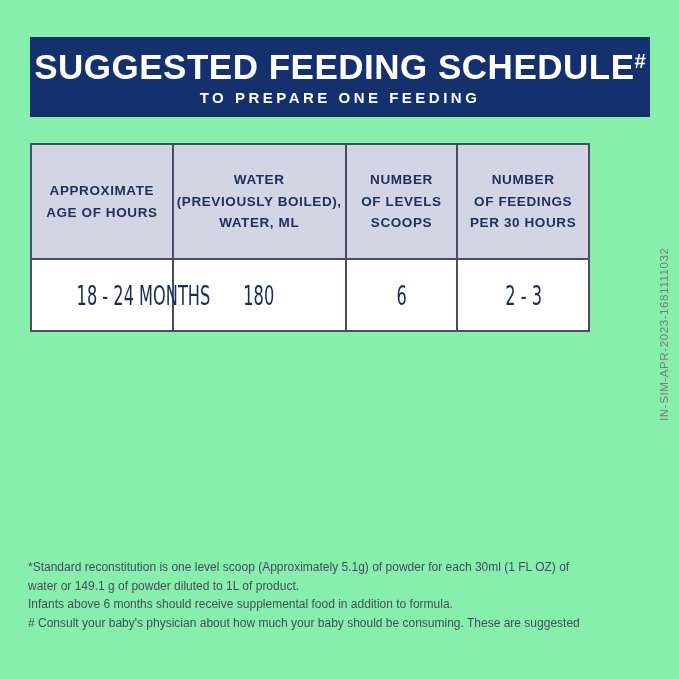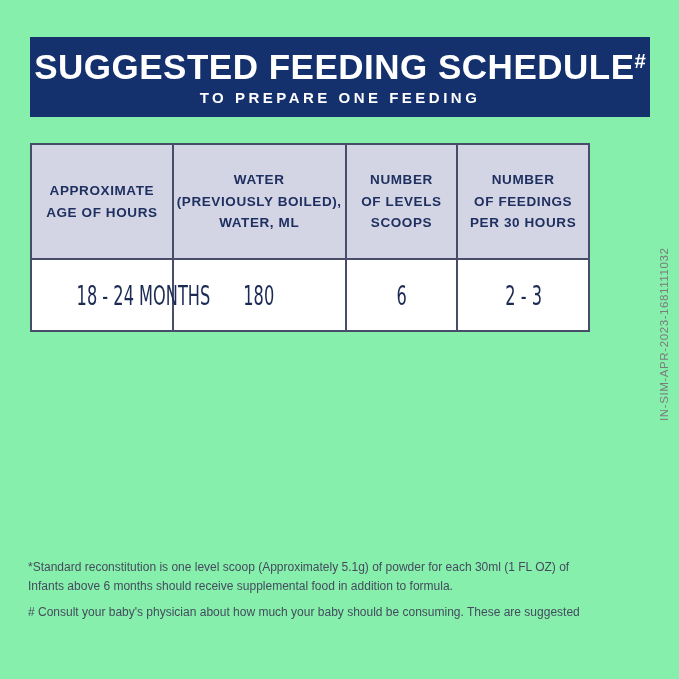--- a/index.html
+++ b/index.html
@@ -114,21 +114,20 @@
   .footnotes {
     position: absolute;
     left: 28px;
     top: 558px;
     width: 630px;
     color: #454b5e;
     font-size: 12px;
     line-height: 18.5px;
   }
   .footnote-block + .footnote-block {
-    margin-top: 8px;
   }
   .footnote-line {
     white-space: nowrap;
   }
 </style>
 </head>
 <body>
 
 <div class="page">
 
@@ -185,20 +184,21 @@
         </td>
       </tr>
     </tbody>
   </table>
 
   <div class="side-code">IN-SIM-APR-2023-1681111032</div>
 
   <div class="footnotes">
     <div class="footnote-block">
       <div class="footnote-line">*Standard reconstitution is one level scoop (Approximately 5.1g) of powder for each 30ml (1 FL OZ) of</div>
+      <div class="footnote-line">water or 149.1 g of powder diluted to 1L of product.</div>
       <div class="footnote-line">Infants above 6 months should receive supplemental food in addition to formula.</div>
     </div>
     <div class="footnote-block">
       <div class="footnote-line"># Consult your baby's physician about how much your baby should be consuming. These are suggested</div>
     </div>
   </div>
 
 </div>
 
 </body></html>

